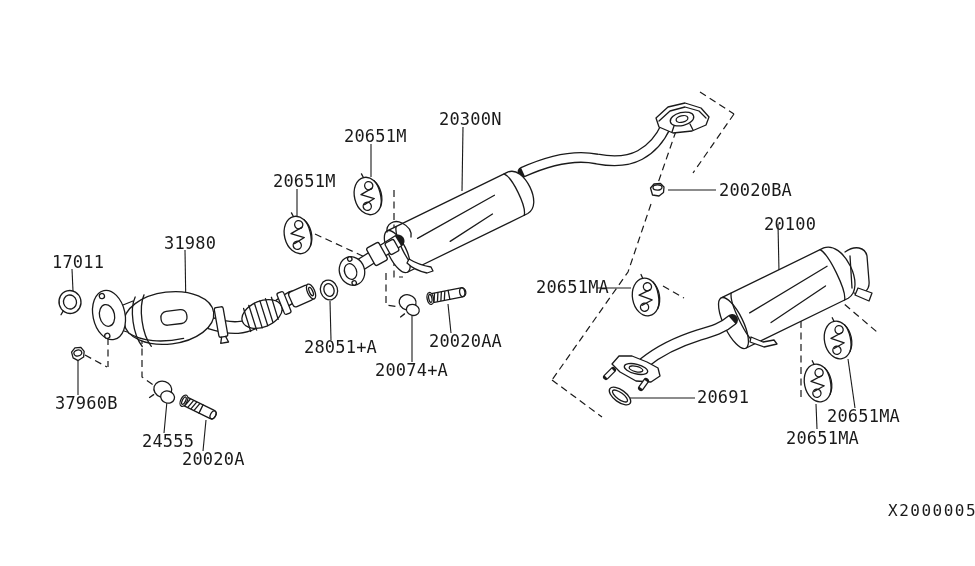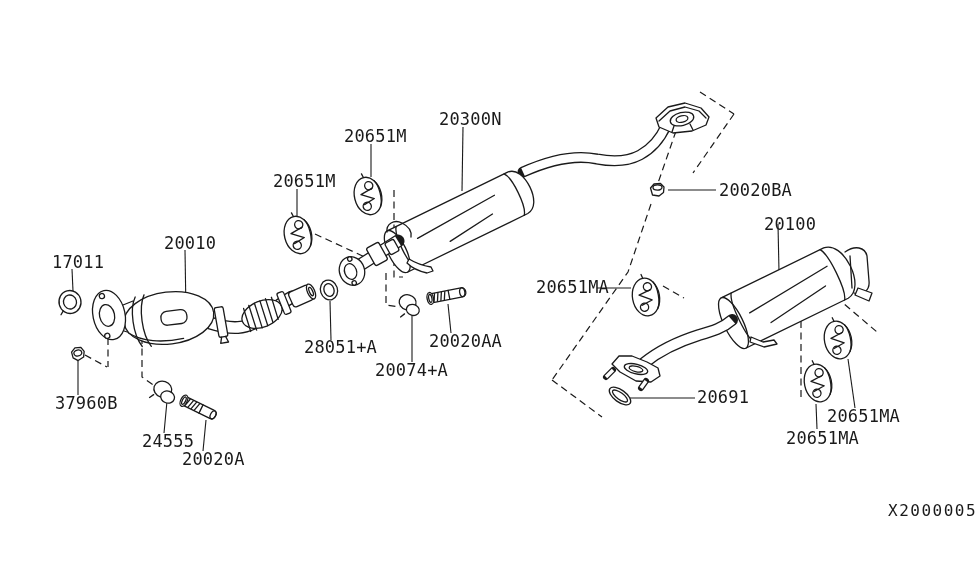--- a/index.html
+++ b/index.html
@@ -242,21 +242,21 @@
         <use href="#hanger"></use>
       </g>
 </svg>
 
   <span class="lbl" style="left:344px;top:130px">20651M</span>
   <span class="lbl" style="left:273px;top:175px">20651M</span>
   <span class="lbl" style="left:439px;top:113px">20300N</span>
   <span class="lbl" style="left:719px;top:184px">20020BA</span>
   <span class="lbl" style="left:764px;top:218px">20100</span>
   <span class="lbl" style="left:52px;top:256px">17011</span>
-  <span class="lbl" style="left:164px;top:237px">20010</span>
+  <span class="lbl" style="left:164px;top:237px">31980</span>
   <span class="lbl" style="left:304px;top:341px">28051+A</span>
   <span class="lbl" style="left:375px;top:364px">20074+A</span>
   <span class="lbl" style="left:429px;top:335px">20020AA</span>
   <span class="lbl" style="left:536px;top:281px">20651MA</span>
   <span class="lbl" style="left:55px;top:397px">37960B</span>
   <span class="lbl" style="left:142px;top:435px">24555</span>
   <span class="lbl" style="left:182px;top:453px">20020A</span>
   <span class="lbl" style="left:697px;top:391px">20691</span>
   <span class="lbl" style="left:786px;top:432px">20651MA</span>
   <span class="lbl" style="left:827px;top:410px">20651MA</span>

